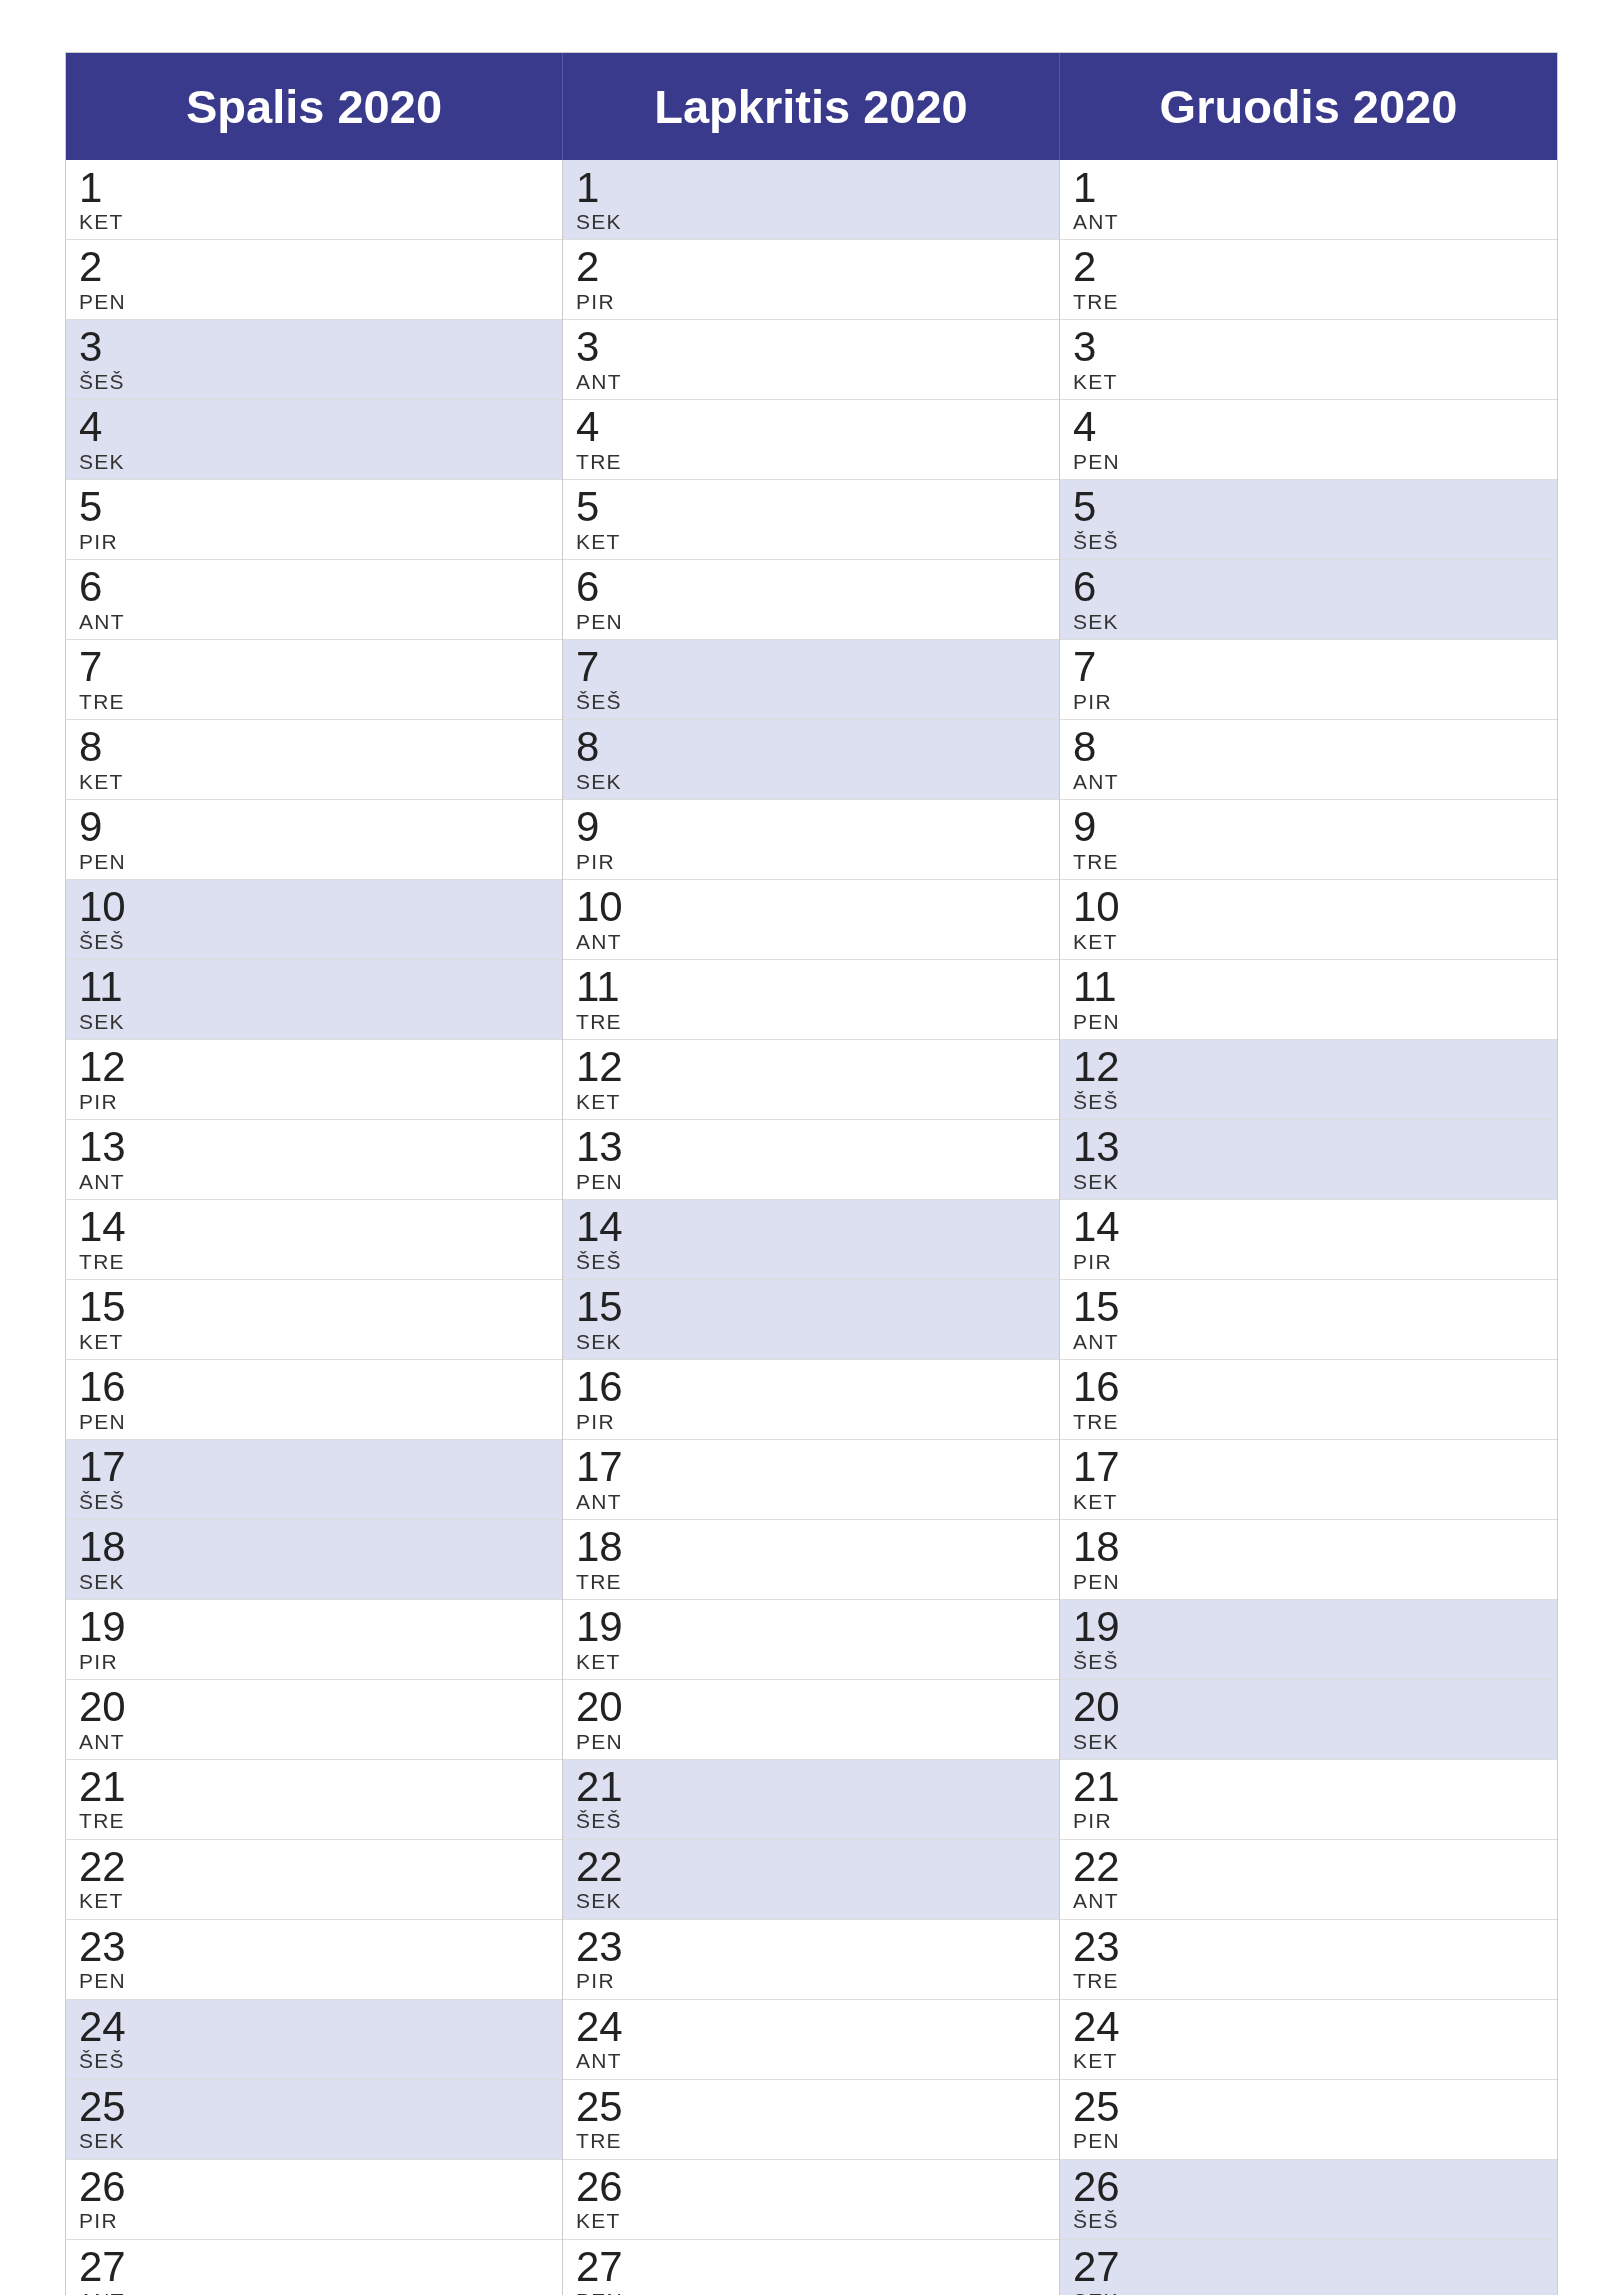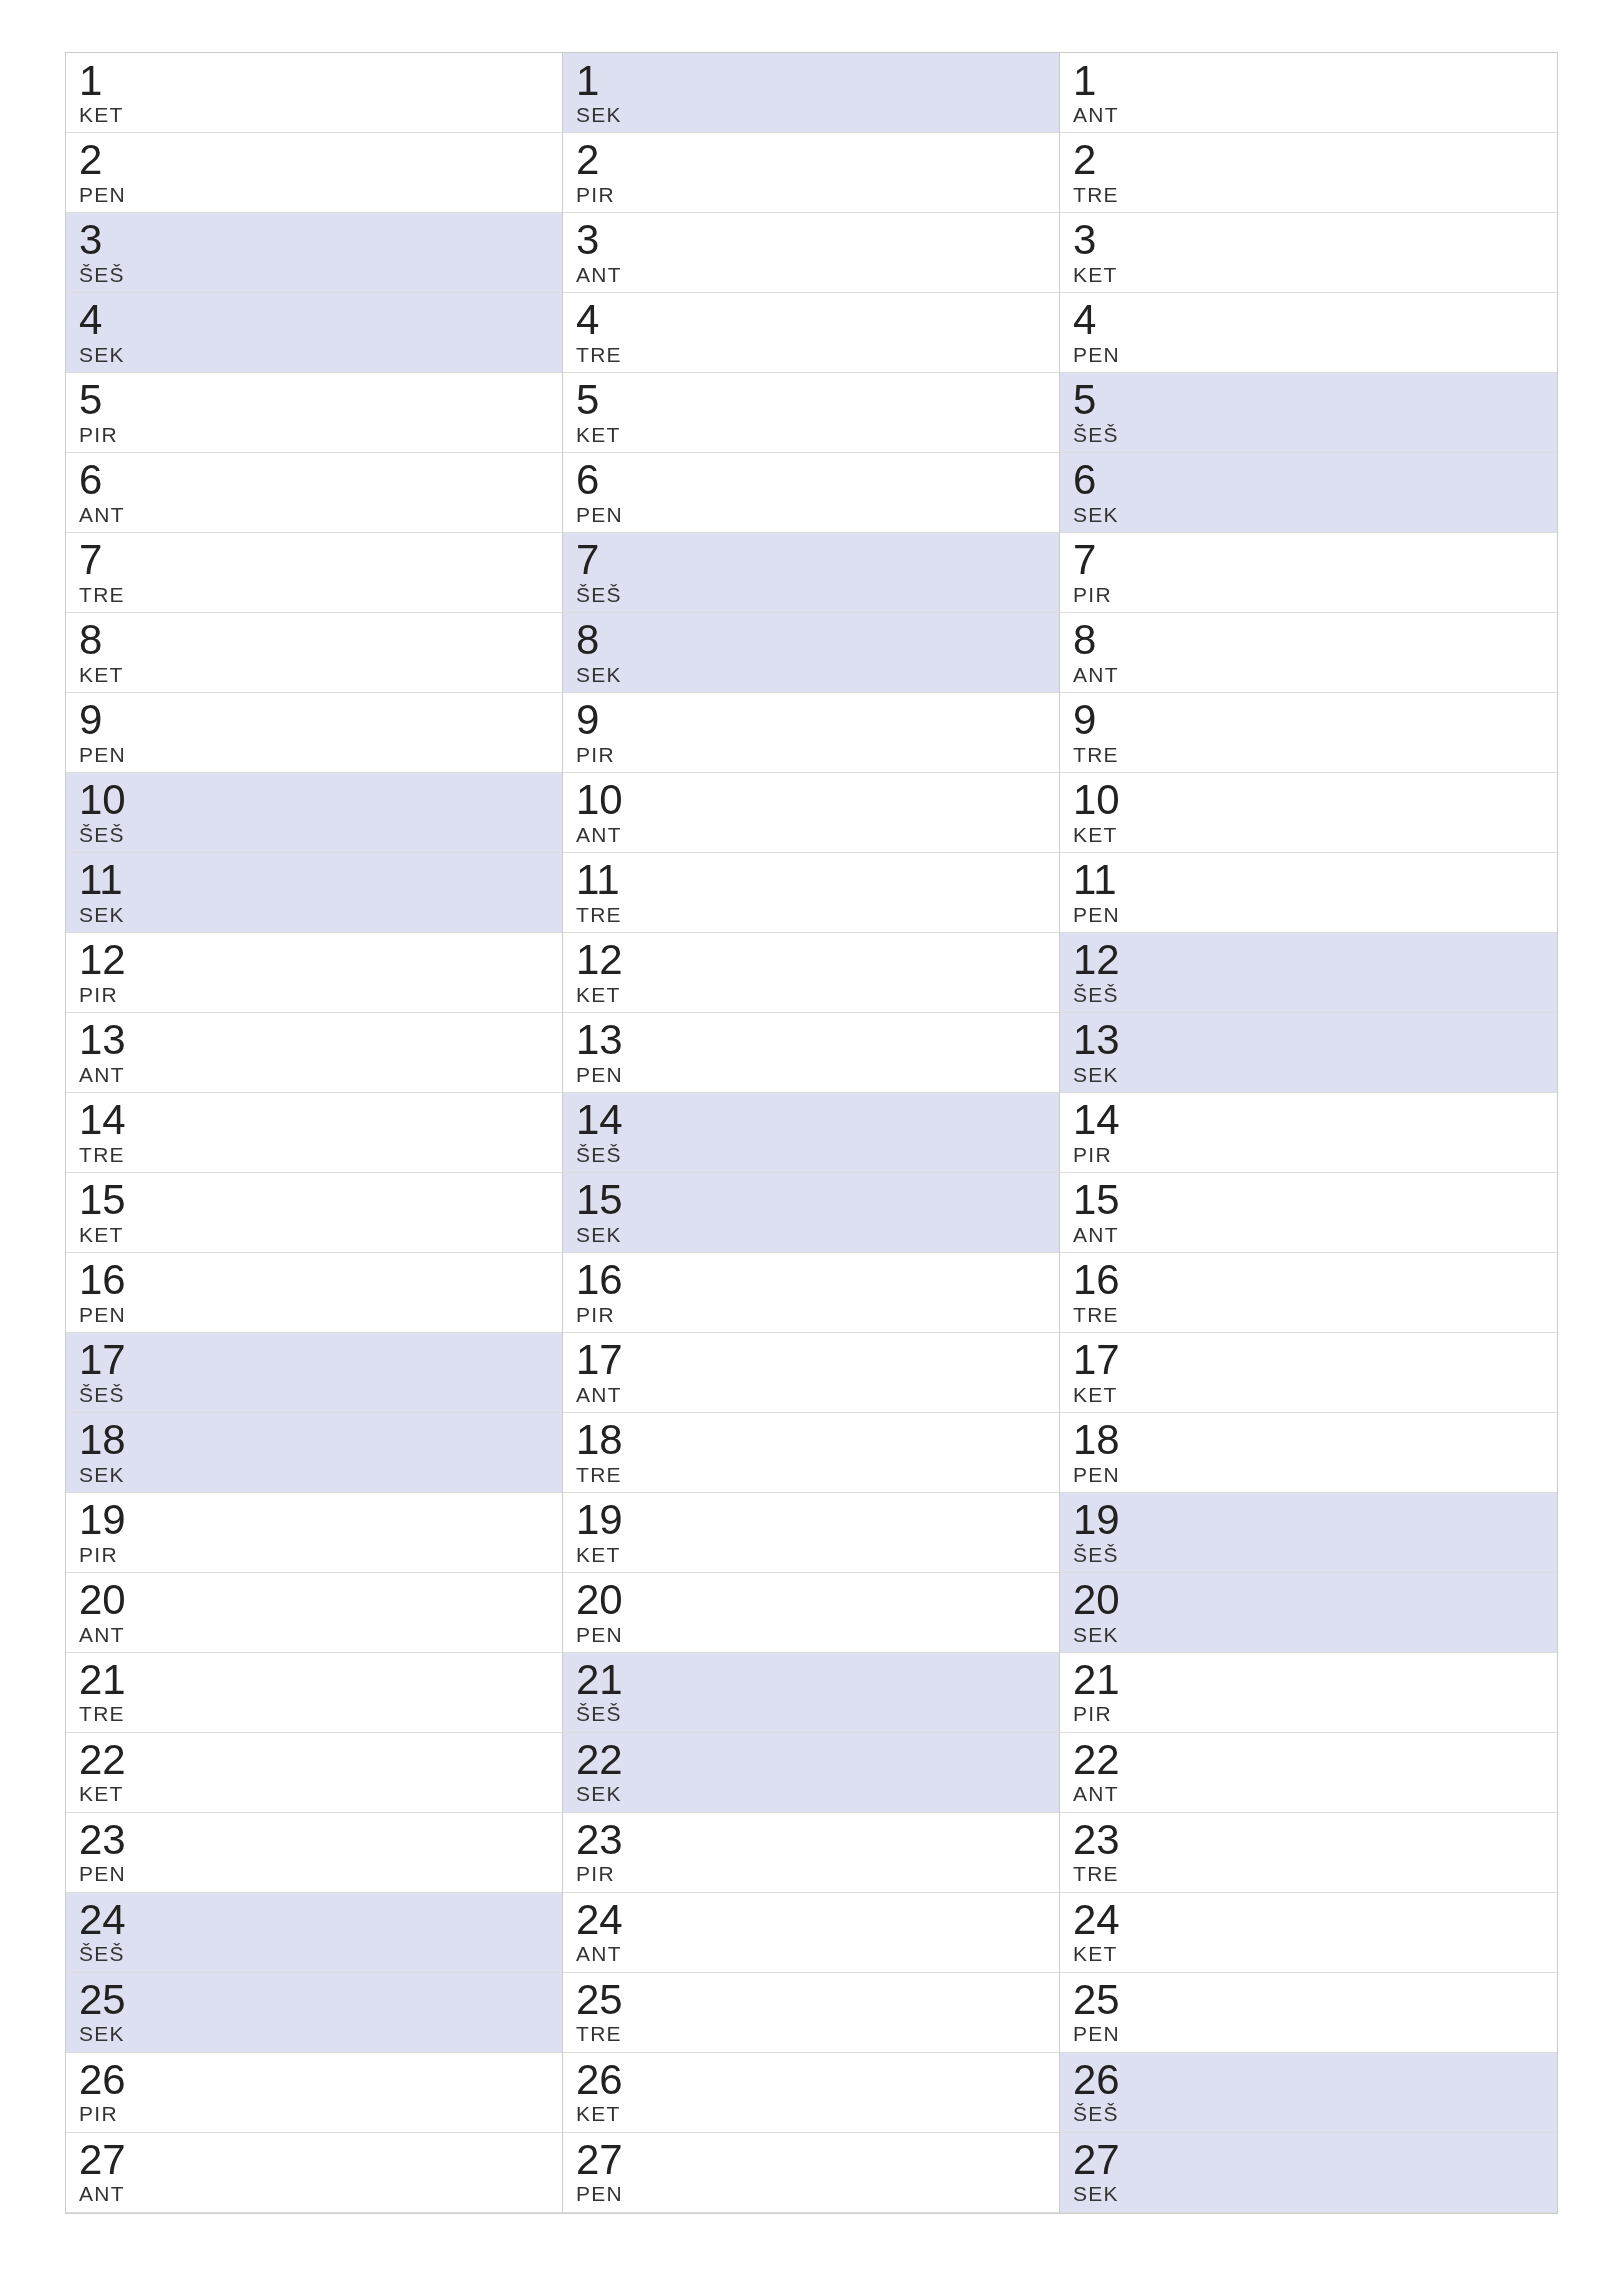--- a/index.html
+++ b/index.html
@@ -69,20 +69,25 @@
       color: #333;
       font-weight: 400;
       margin-top: 1.3px;
     }
   </style>
 </head>
 <body>
 
 <div class="page">
   <div class="calendar-grid">
+    <div class="header-row">
+      <div class="month-header">Spalis 2020</div>
+      <div class="month-header">Lapkritis 2020</div>
+      <div class="month-header">Gruodis 2020</div>
+    </div>
     <div class="days-container">
       <div class="month-col" id="col-0">
           <div class="day-cell">
             <div class="day-number">1</div>
             <div class="day-name">KET</div>
           </div>
           <div class="day-cell">
             <div class="day-number">2</div>
             <div class="day-name">PEN</div>
           </div>

